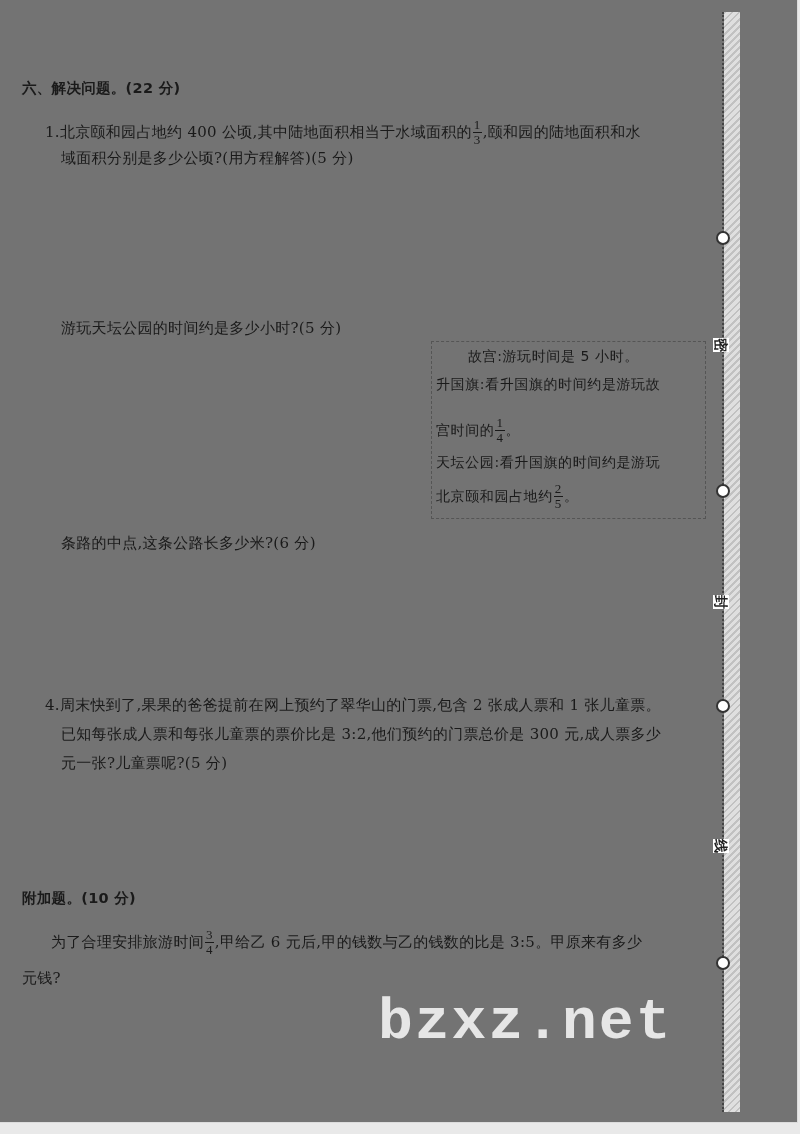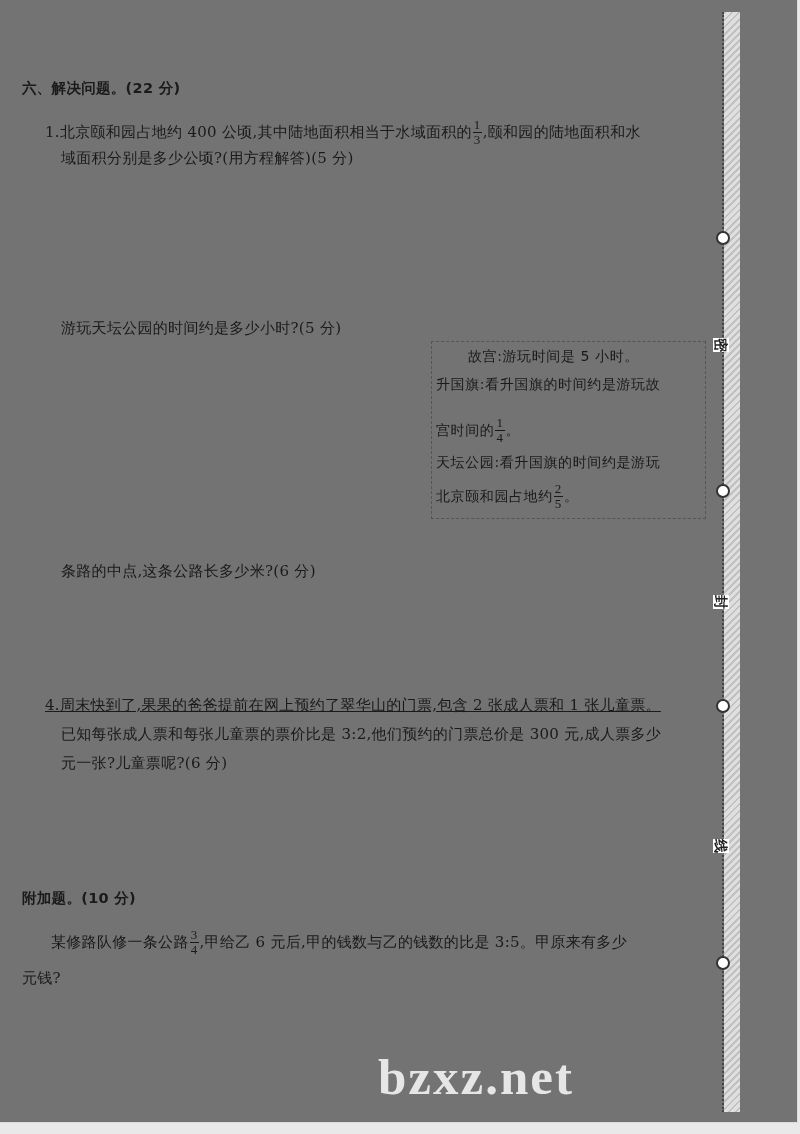--- a/index.html
+++ b/index.html
@@ -41,23 +41,23 @@
     .hole {
       position: absolute; width: 10px; height: 10px; border: 2px solid #333;
       border-radius: 50%; background: #fff; left: 716px;
     }
     .seal-char {
       position: absolute; left: 714px; font-size: 14px; font-weight: bold;
       font-family: "DejaVu Sans", sans-serif; background: #fff; color: #222;
       transform: rotate(90deg); line-height: 16px;
     }
     .watermark {
-      position: absolute; left: 378px; top: 1048px;
-      font-family: Liberation Serif, serif; font-weight: bold;
-      font-size: 51px; color: #e6e6e6; letter-spacing: 2px;
+      position: absolute; left: 378px; top: 990px;
+      font-family: Liberation Mono, monospace; font-weight: bold;
+      font-size: 58px; color: #e6e6e6; letter-spacing: 2px;
     }
   </style>
 </head>
 <body>
 
 <div class="page">
 
   <div class="t bold" style="left:22px; top:78px;">六、解决问题。(22 分)</div>
 
   <div class="t" style="left:45px; top:118px;">
@@ -81,31 +81,31 @@
     </div>
     <div class="line" style="top:112px;">天坛公园:看升国旗的时间约是游玩</div>
     <div class="line" style="top:140px;">
       <span>北京颐和园占地约</span><span class="frac">
           <span class="num">2</span>
           <span class="den">5</span>
         </span><span>。</span>
     </div>
   </div>
 
-  <div class="t" style="left:61px; top:561px;text-align:center;">条路的中点,这条公路长多少米?(6 分)</div>
+  <div class="t" style="left:61px; top:533px;text-align:center;">条路的中点,这条公路长多少米?(6 分)</div>
 
-  <div class="t" style="left:45px; top:695px;text-decoration:underline;">
+  <div class="t" style="left:45px; top:695px;">
     <span>4.</span><span>周末快到了,果果的爸爸提前在网上预约了翠华山的门票,包含 2 张成人票和 1 张儿童票。</span>
   </div>
   <div class="t" style="left:61px; top:724px;">已知每张成人票和每张儿童票的票价比是 3:2,他们预约的门票总价是 300 元,成人票多少</div>
-  <div class="t" style="left:61px; top:753px;">元一张?儿童票呢?(6 分)</div>
+  <div class="t" style="left:61px; top:753px;">元一张?儿童票呢?(5 分)</div>
 
   <div class="t bold" style="left:22px; top:888px;">附加题。(10 分)</div>
   <div class="t" style="left:51px; top:928px;">
-    <span>某修路队修一条公路</span><span class="frac">
+    <span>为了合理安排旅游时间</span><span class="frac">
         <span class="num">3</span>
         <span class="den">4</span>
       </span><span>,甲给乙 6 元后,甲的钱数与乙的钱数的比是 3:5。甲原来有多少</span>
   </div>
   <div class="t" style="left:22px; top:968px;text-align:right;">元钱?</div>
 
   <div class="watermark">bzxz.net</div>
 
   <div class="margin-strip"></div>
   <div class="cut-line"></div>

